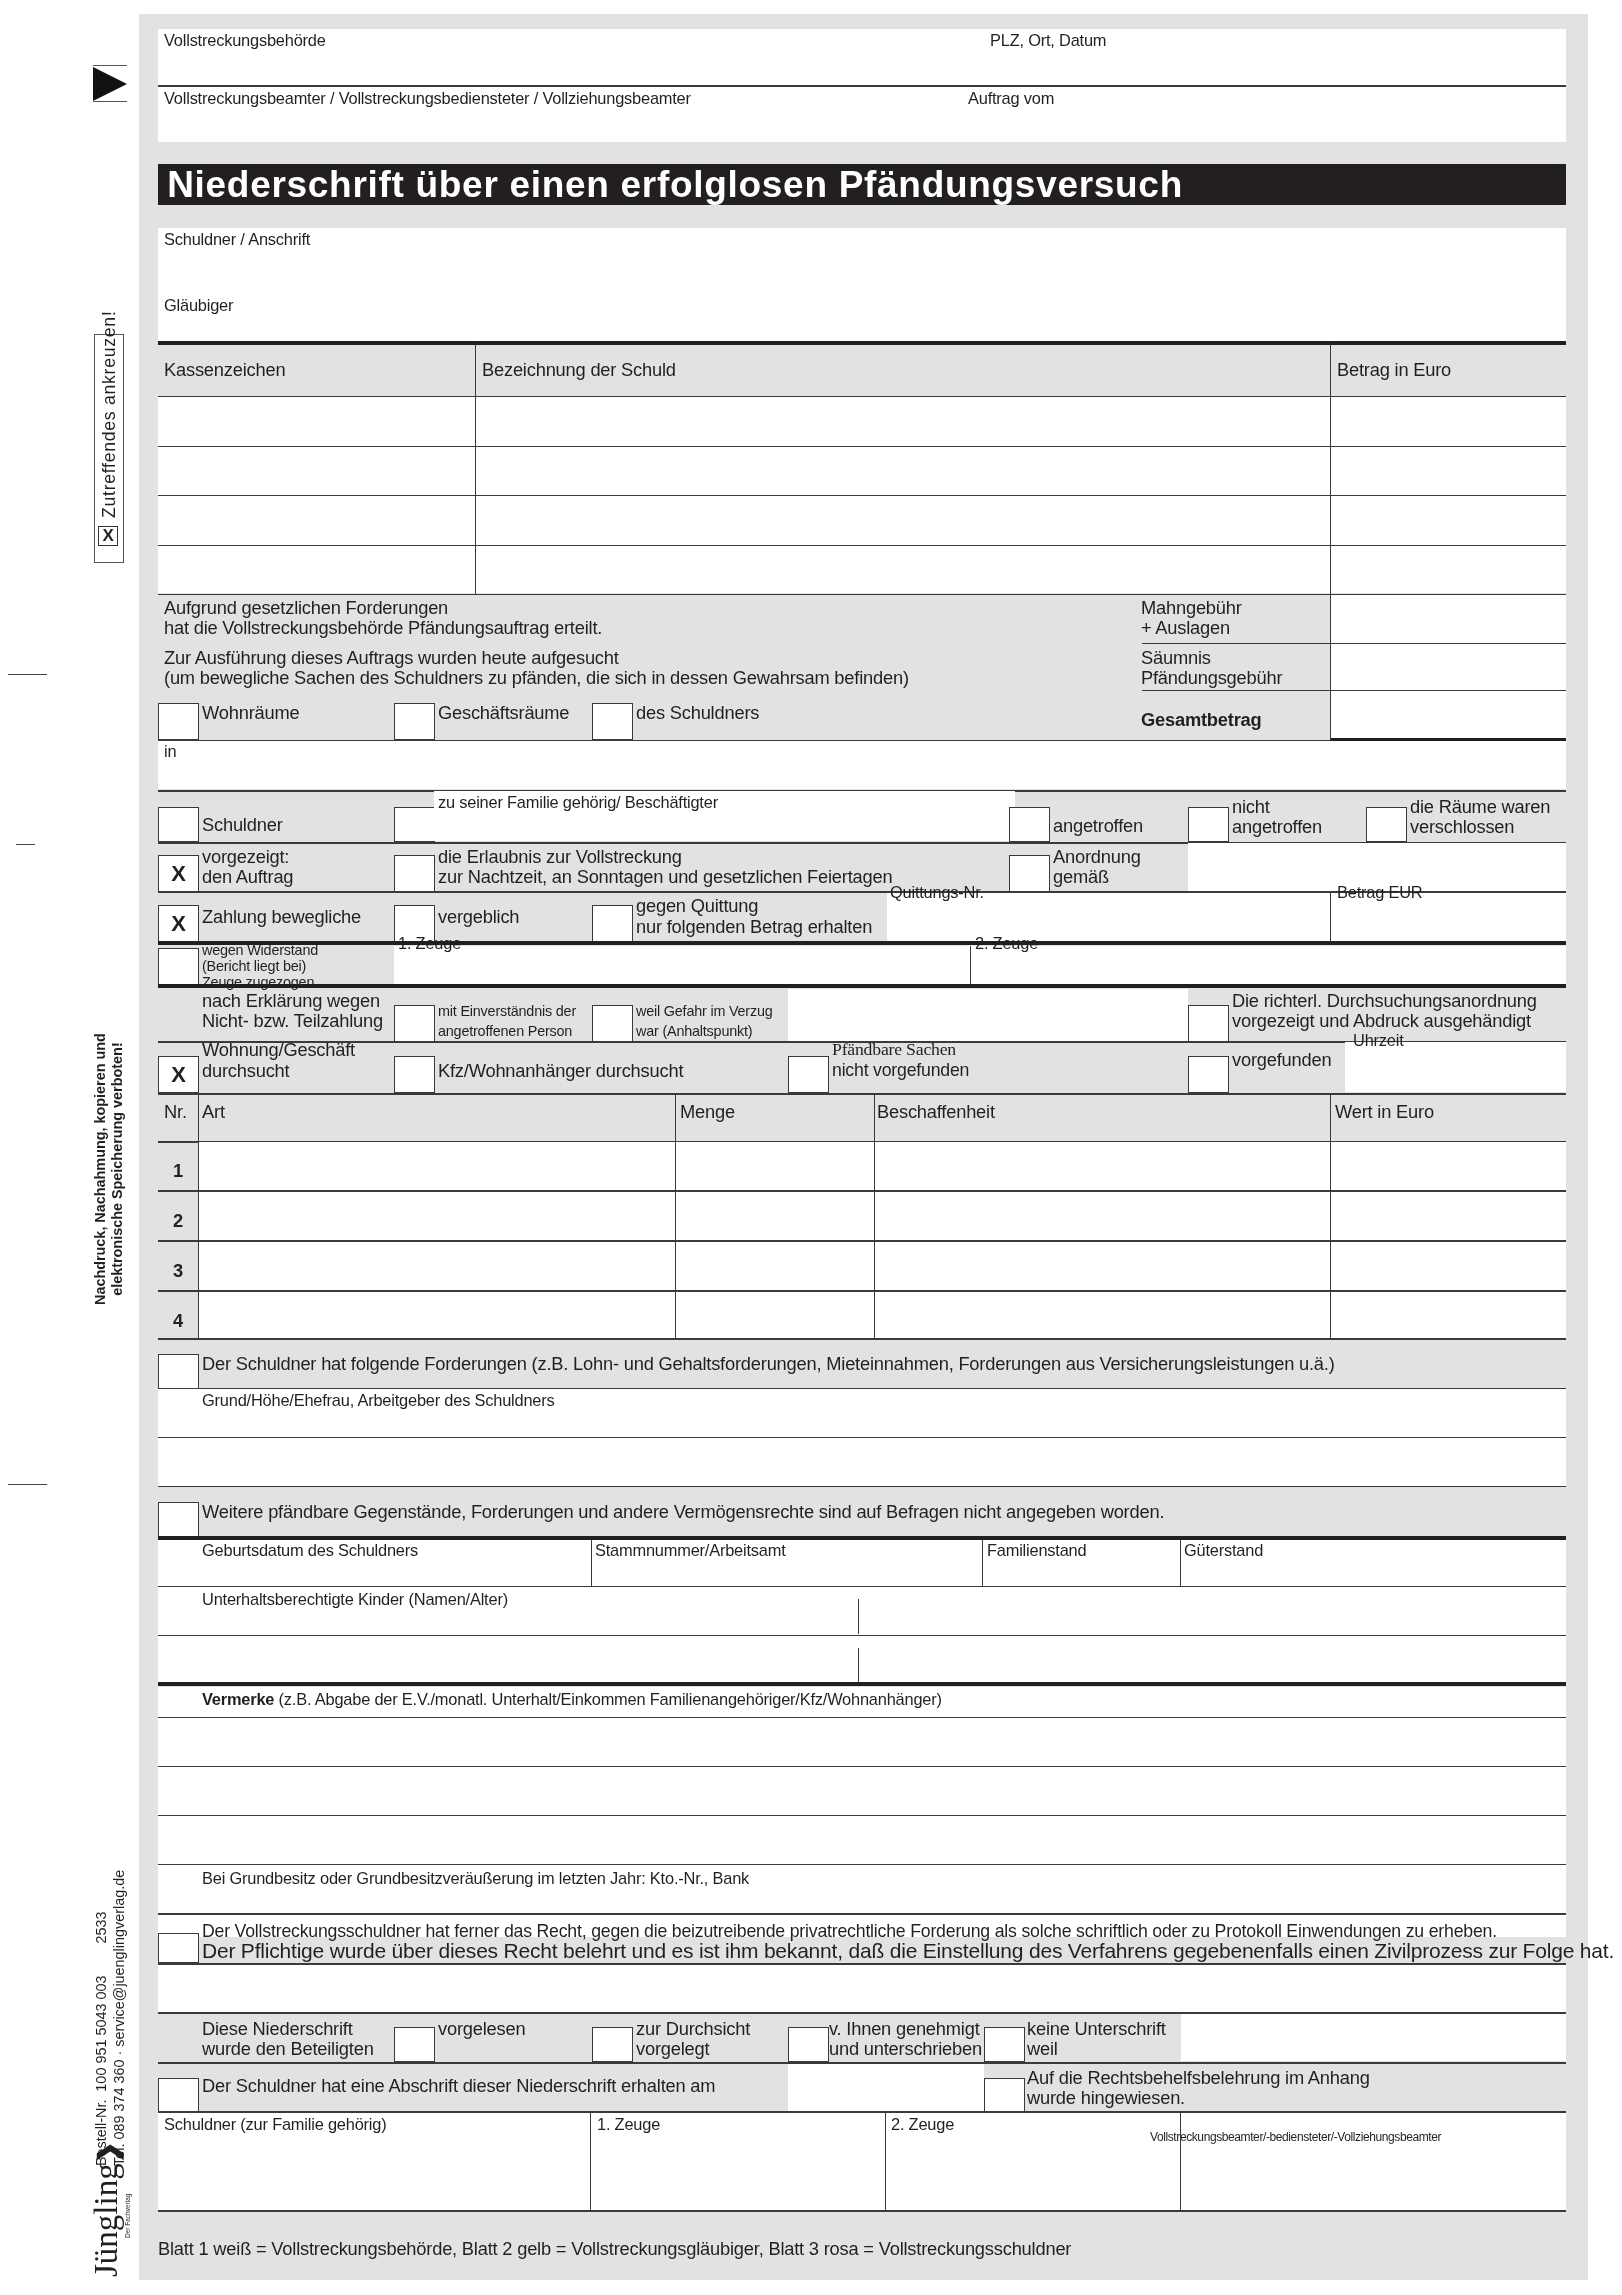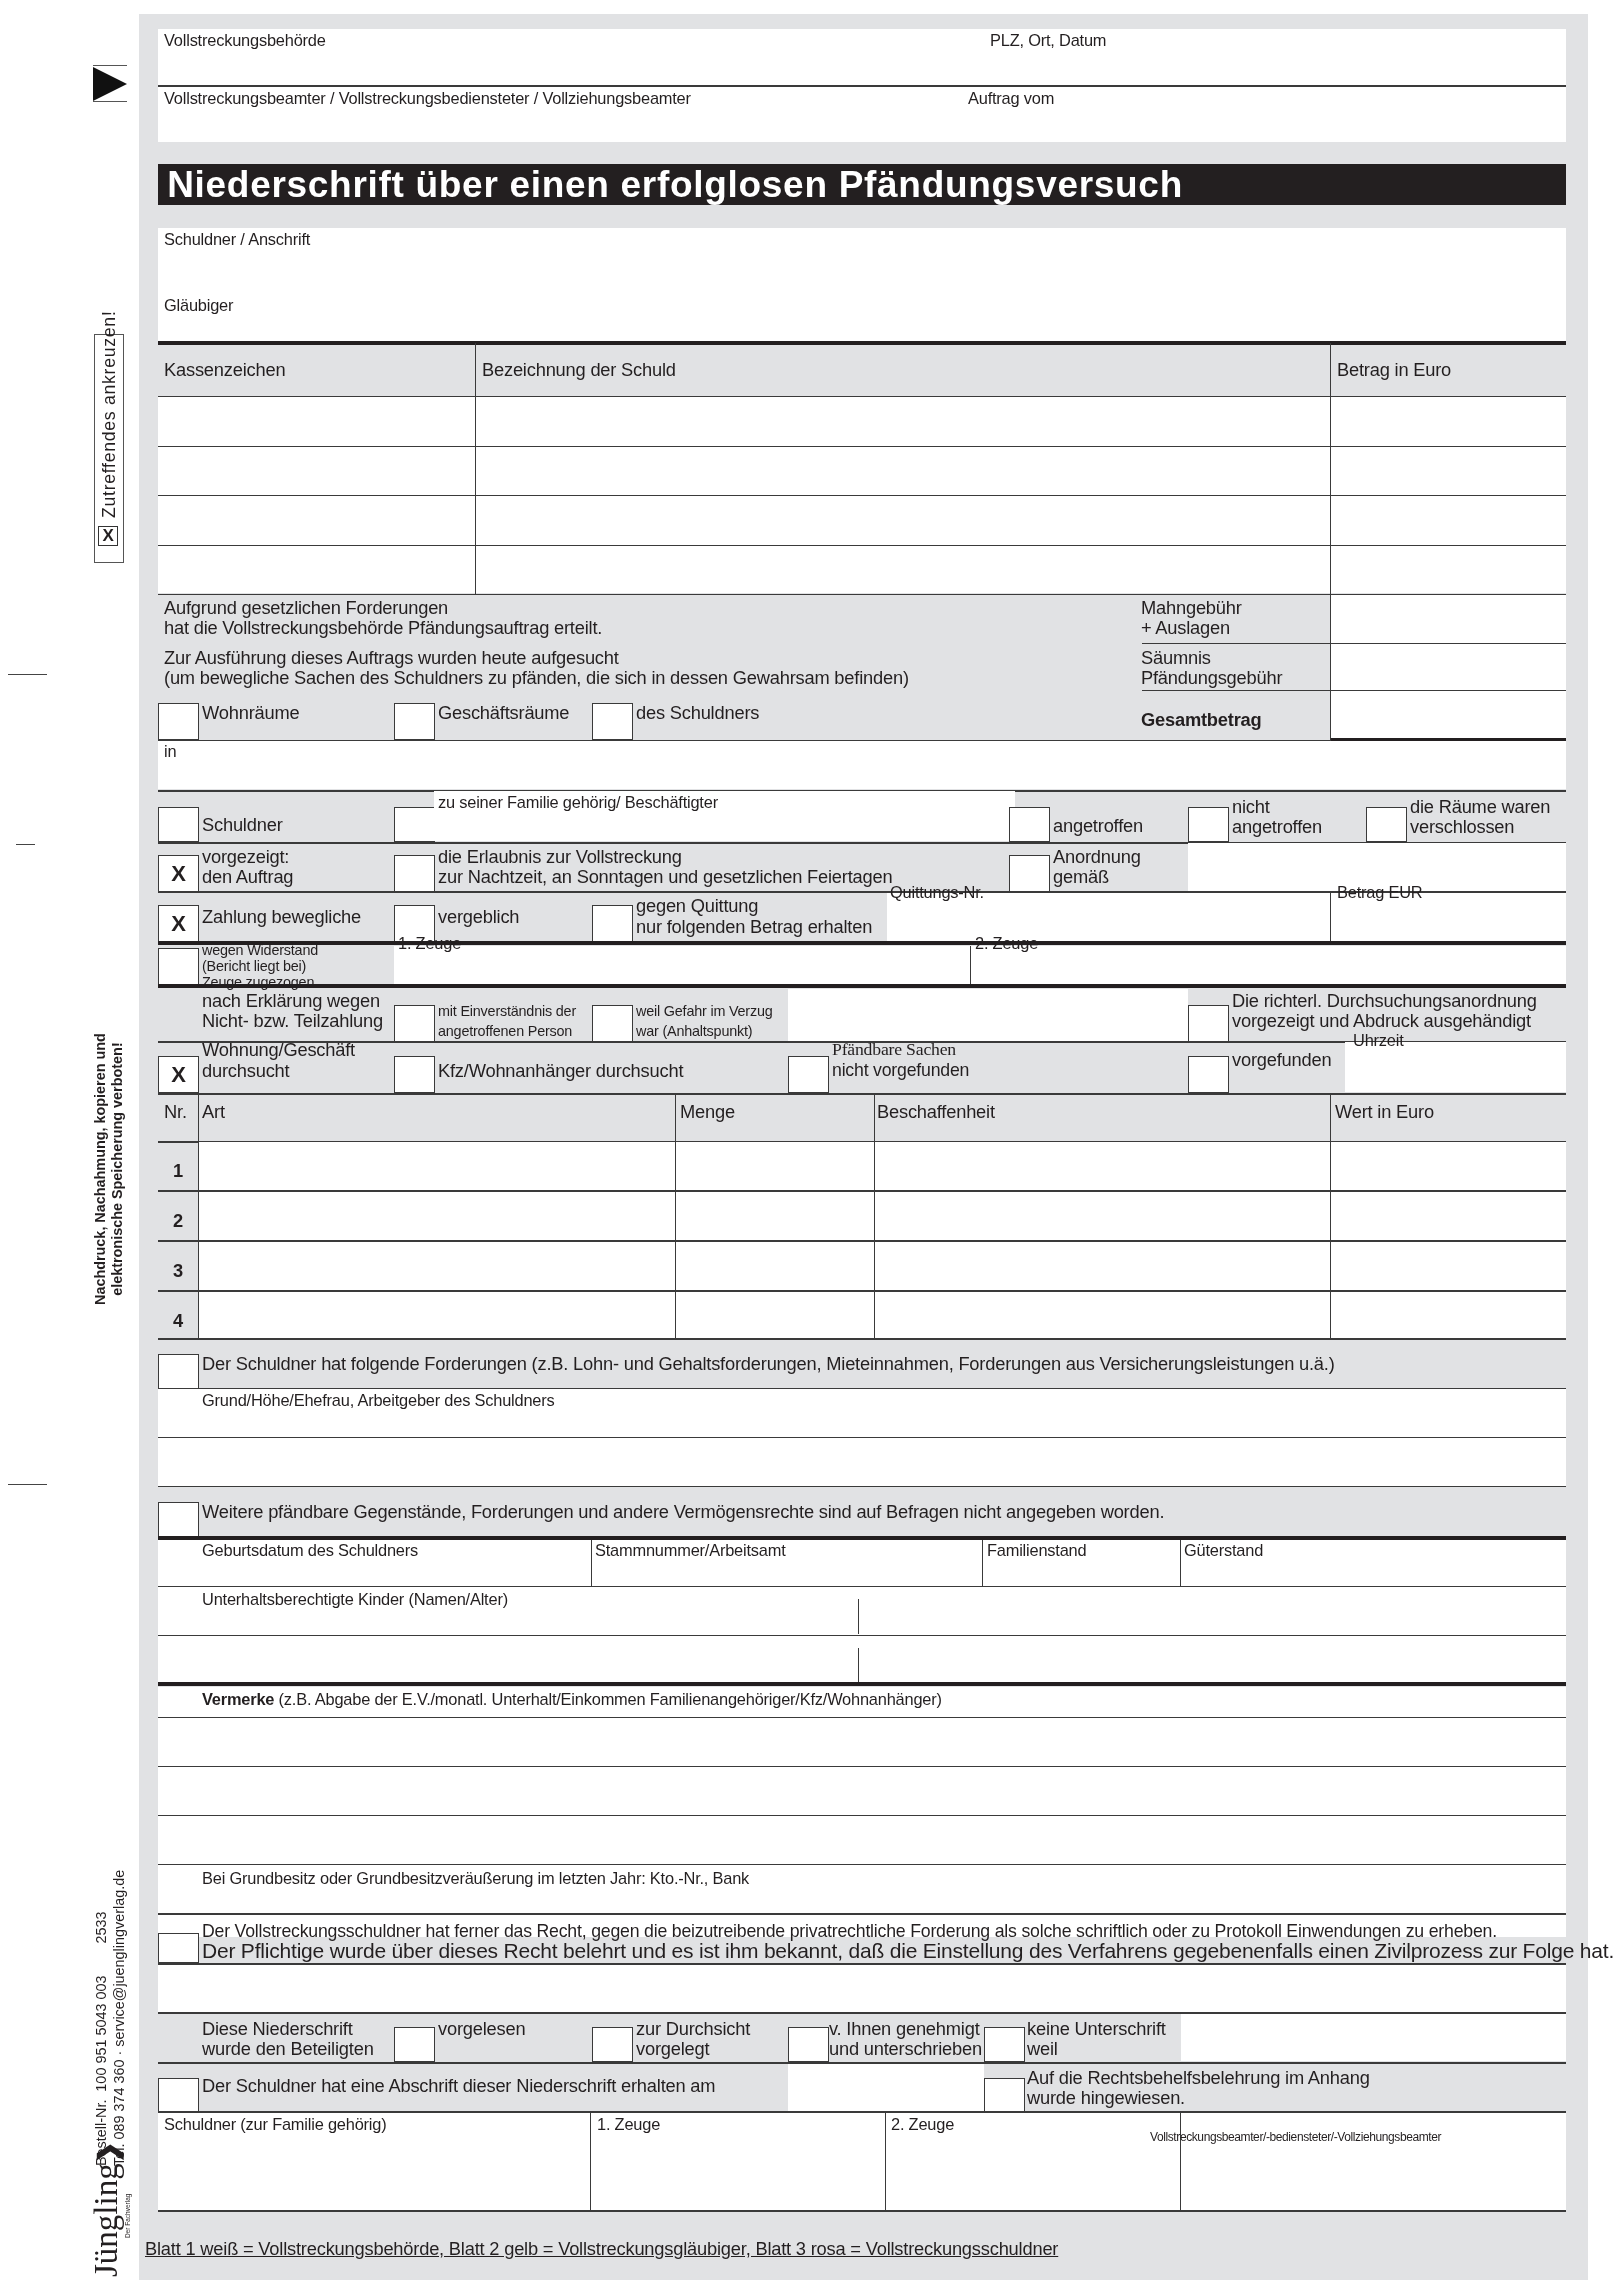--- a/index.html
+++ b/index.html
@@ -350,14 +350,14 @@
 <div class="field" style="left:592px;top:2113px;width:293px;height:97px;"></div>
 <div class="lbl" style="left:597px;top:2115px;">1. Zeuge</div>
 <div class="vl" style="left:885px;top:2113px;height:97px;"></div>
 <div class="field" style="left:887px;top:2113px;width:293px;height:97px;"></div>
 <div class="lbl" style="left:891px;top:2115px;">2. Zeuge</div>
 <div class="vl" style="left:1180px;top:2113px;height:97px;"></div>
 <div class="field" style="left:1182px;top:2113px;width:383px;height:97px;"></div>
 <div class="lbl" style="left:1150px;top:2116px;font-size:12px;letter-spacing:-0.4px;margin-top:12px;">Vollstreckungsbeamter/-bediensteter/-Vollziehungsbeamter</div>
 <div class="hl" style="left:158px;top:2210px;width:1408px;"></div>
 
-<div class="lbl md" style="left:145px;top:2239px;text-decoration:underline;">Blatt 1 weiß = Vollstreckungsbehörde, Blatt 2 gelb = Vollstreckungsgläubiger, Blatt 3 rosa = Vollstreckungsschuldner</div>
+<div class="lbl md" style="left:158px;top:2239px;">Blatt 1 weiß = Vollstreckungsbehörde, Blatt 2 gelb = Vollstreckungsgläubiger, Blatt 3 rosa = Vollstreckungsschuldner</div>
 
 
 </body></html>

